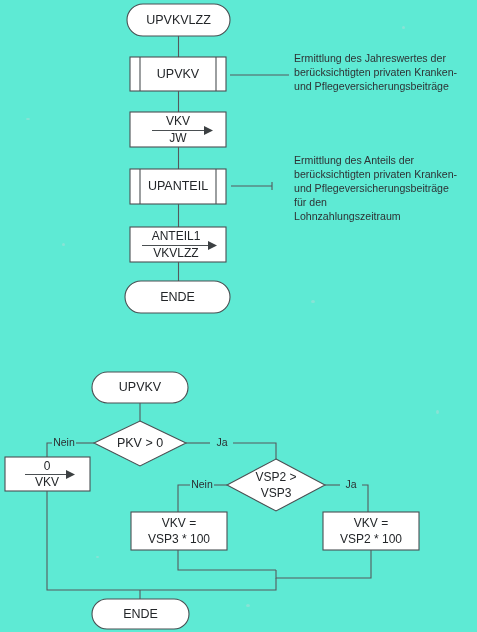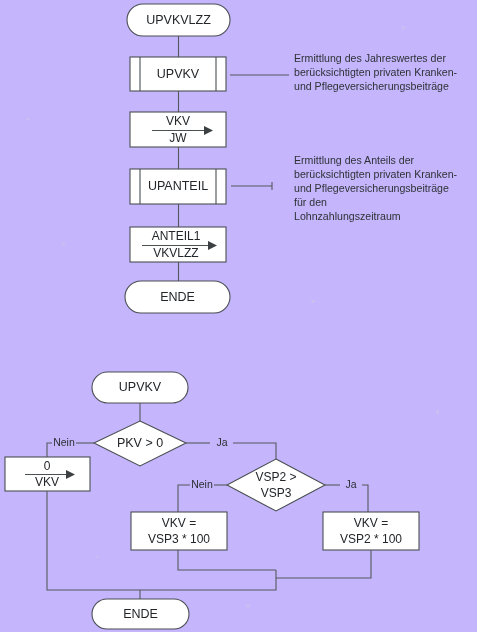--- a/index.html
+++ b/index.html
@@ -9,21 +9,21 @@
     background: #ffffff;
   }
   body {
     font-family: "Liberation Sans", sans-serif;
     color: #1a1a1a;
   }
   #page {
     position: relative;
     width: 477px;
     height: 632px;
-    background: #c4b5fd;
+    background: #5eead4;
     overflow: hidden;
   }
   #flow-svg {
     position: absolute;
     left: 0;
     top: 0;
     width: 477px;
     height: 632px;
   }
   .shape-line {

